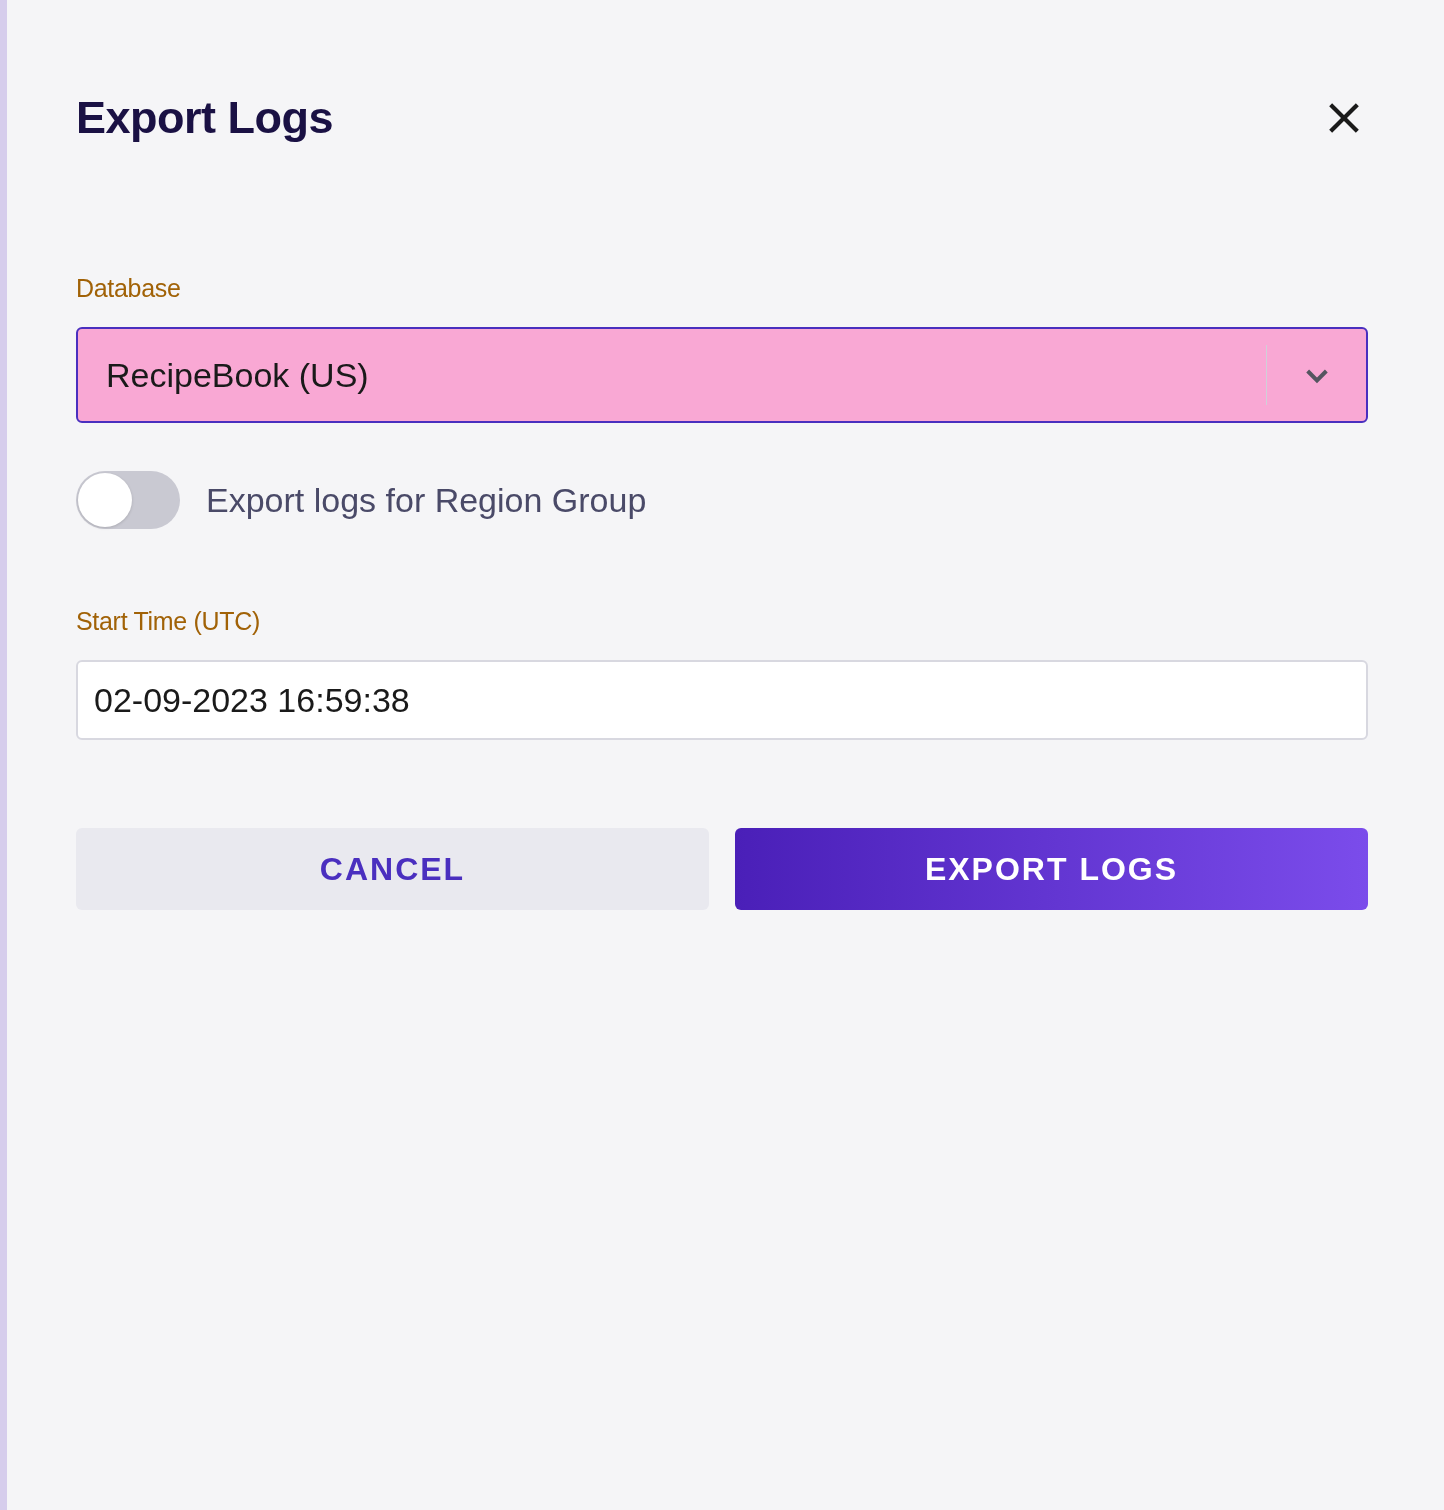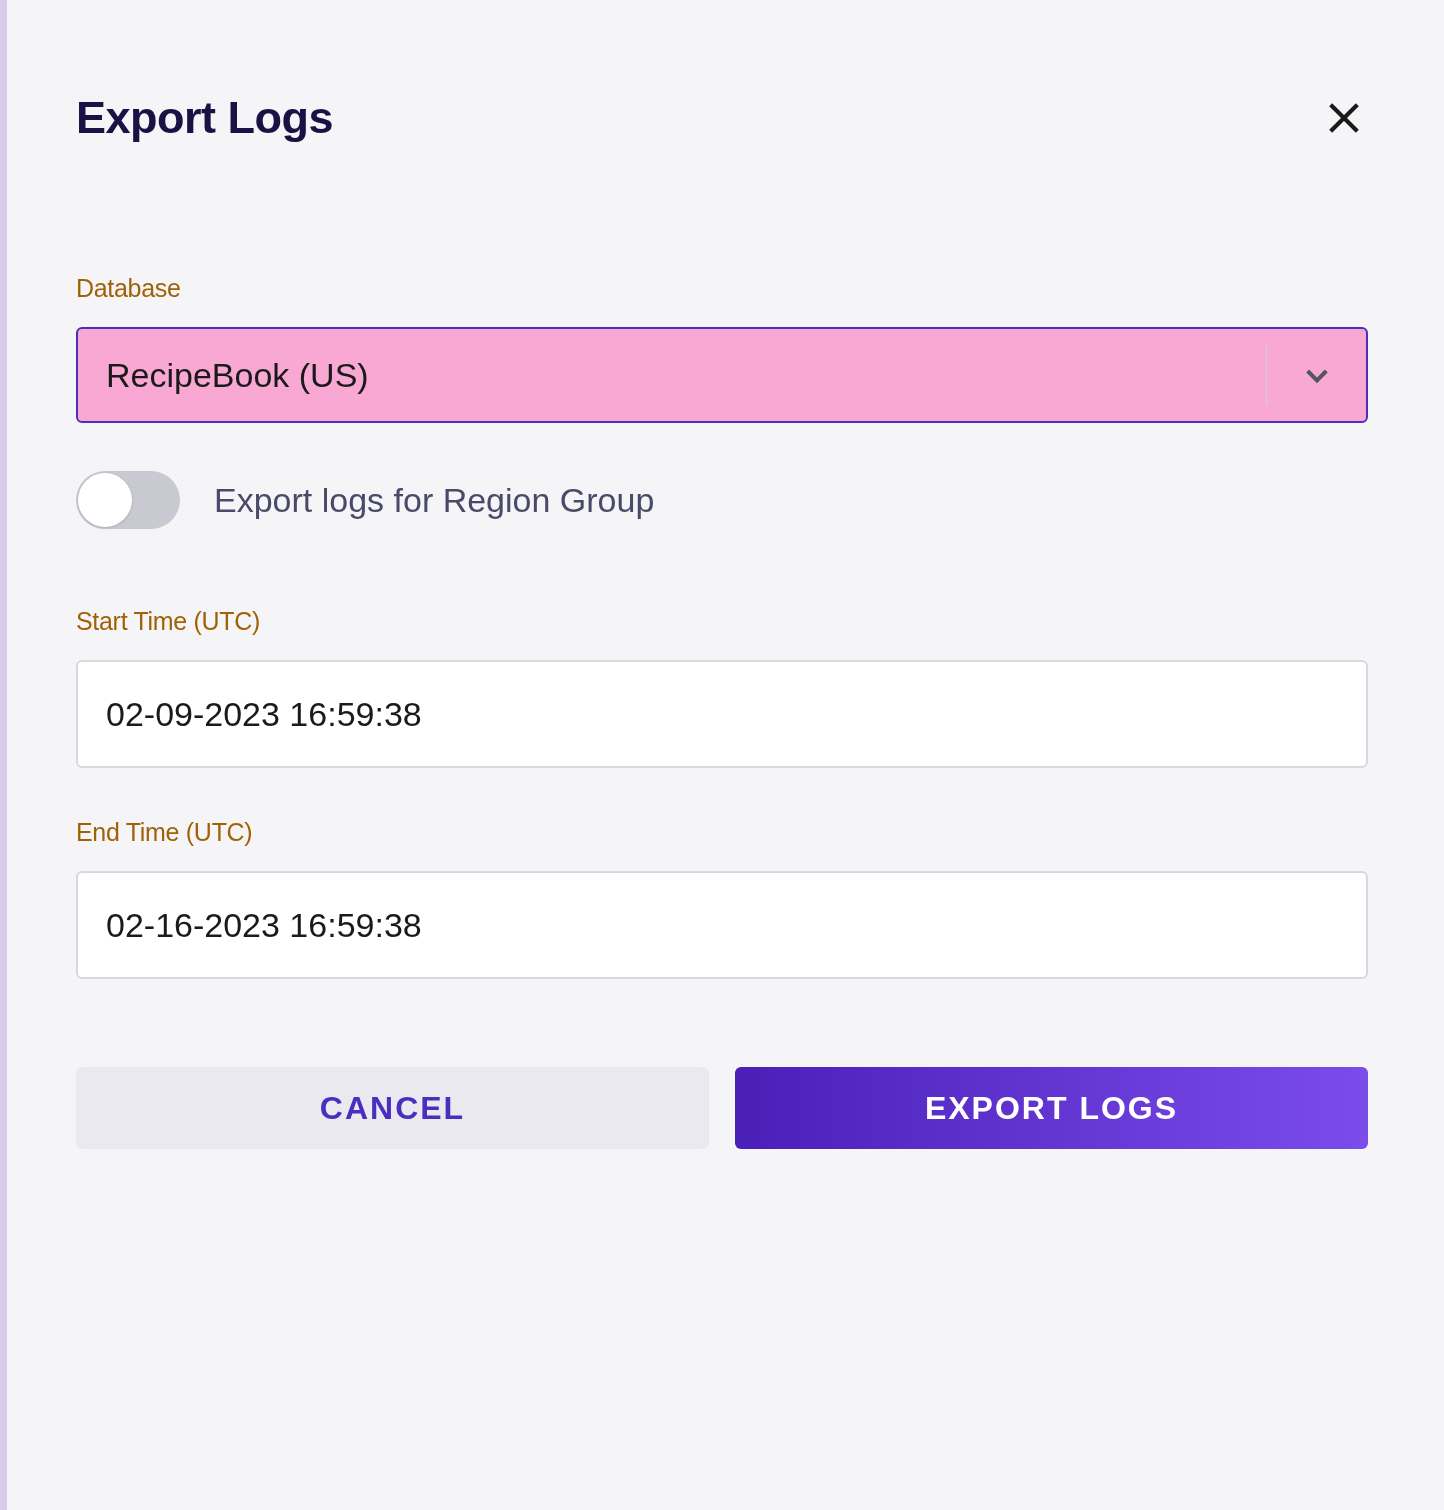--- a/index.html
+++ b/index.html
@@ -96,21 +96,21 @@
   .select-chevron svg {
     width: 32px;
     height: 32px;
     stroke: #555560;
     stroke-width: 3;
     fill: none;
   }
   .toggle-row {
     display: flex;
     align-items: center;
-    gap: 34px;
+    gap: 26px;
     margin-top: 48px;
     margin-bottom: 78px;
   }
   .toggle {
     width: 104px;
     height: 58px;
     background: #c9c9d2;
     border-radius: 40px;
     position: relative;
     cursor: pointer;
@@ -125,25 +125,25 @@
     border-radius: 50%;
     box-shadow: 0 1px 3px rgba(0,0,0,0.15);
   }
   .toggle-label {
     font-size: 34px;
     color: #4a4a68;
     font-weight: 500;
   }
   .text-input {
     width: 100%;
-    height: 108px;
+    height: 80px;
     background: #ffffff;
     border: 2px solid #d8d8e0;
     border-radius: 6px;
-    padding: 0 28px;
+    padding: 0 16px;
     font-size: 34px;
     color: #1a1a1a;
     font-family: inherit;
   }
   .button-row {
     display: flex;
     gap: 26px;
     margin-top: 88px;
   }
   .btn {
@@ -202,23 +202,19 @@
       </div>
       <div class="toggle-label">Export logs for Region Group</div>
     </div>
   </div>
 
   <div class="field-group">
     <div class="label">Start Time (UTC)</div>
     <input type="text" class="text-input" value="02-09-2023 16:59:38" style="">
   </div>
 
-  <div class="field-group">
-    <div class="label">End Time (UTC)</div>
-    <input type="text" class="text-input" value="02-16-2023 16:59:38" style="">
-  </div>
 
   <div class="button-row">
     <button class="btn btn-cancel">CANCEL</button>
     <button class="btn btn-primary">EXPORT LOGS</button>
   </div>
 
 </div>
 
 </body></html>

